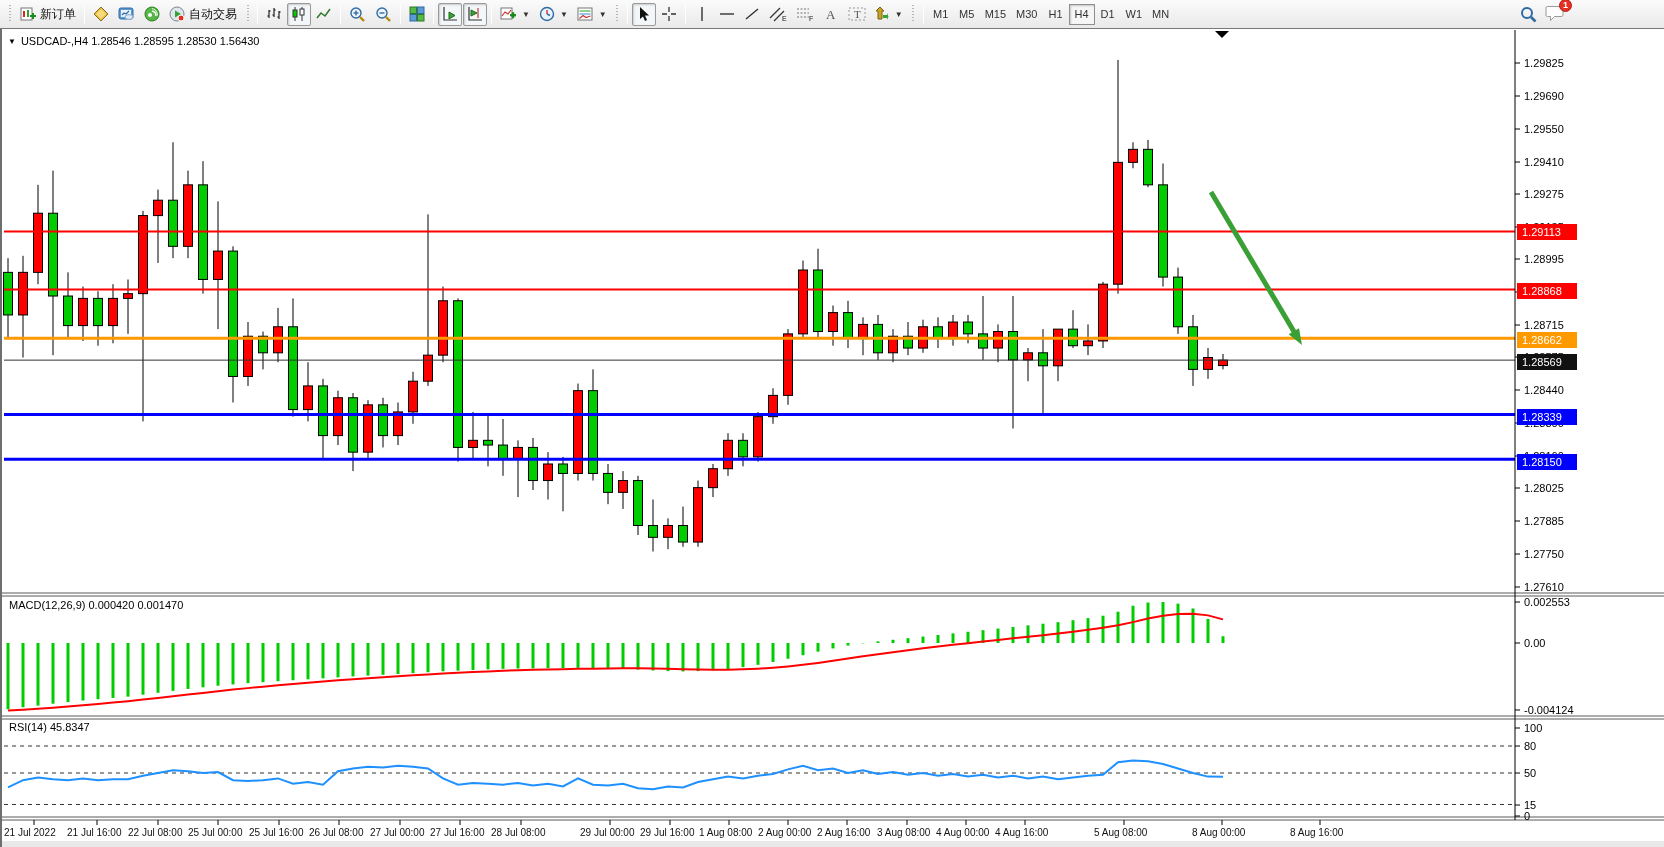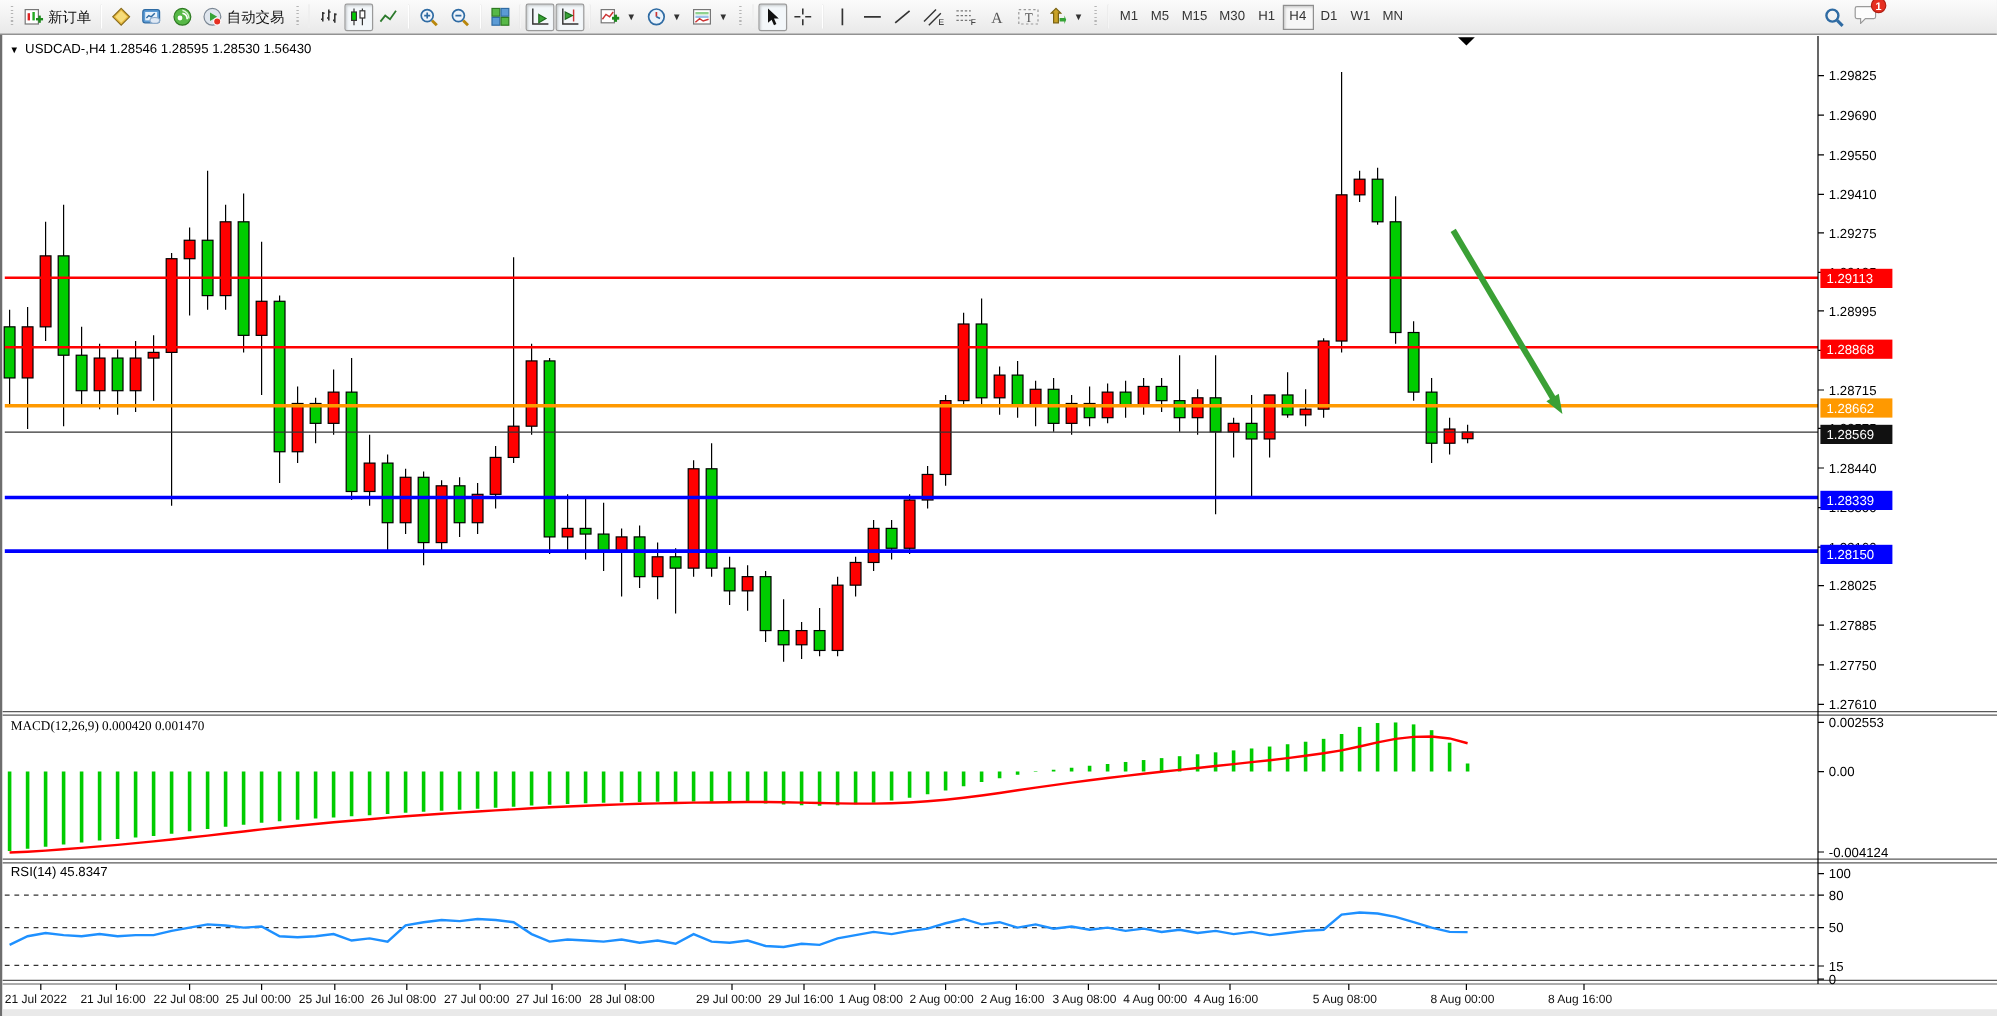--- a/index.html
+++ b/index.html
@@ -642,15 +642,15 @@
       <line x1="1220" y1="791" x2="1220" y2="796" stroke="#000"></line>
       <text x="1190" y="807" font-size="10" fill="#111" font-family="&quot;Liberation Sans&quot;, sans-serif">8 Aug 00:00</text>
       <line x1="1318" y1="791" x2="1318" y2="796" stroke="#000"></line>
       <text x="1288" y="807" font-size="10" fill="#111" font-family="&quot;Liberation Sans&quot;, sans-serif">8 Aug 16:00</text>
       <rect x="0" y="812" width="1664" height="6" fill="#e9e9e9"></rect>
     </svg>
   <div class="chart-title">
     <span class="tri">▼</span>
     <span>USDCAD-,H4  1.28546 1.28595 1.28530 1.56430</span>
   </div>
-  <div class="pane-label" style="top:570px;font-family:Liberation Serif, serif;">MACD(12,26,9) 0.000420 0.001470</div>
+  <div class="pane-label" style="top:570px;">MACD(12,26,9) 0.000420 0.001470</div>
   <div class="pane-label" style="top:692px;">RSI(14) 45.8347</div>
 </div>
 
 </body></html>

